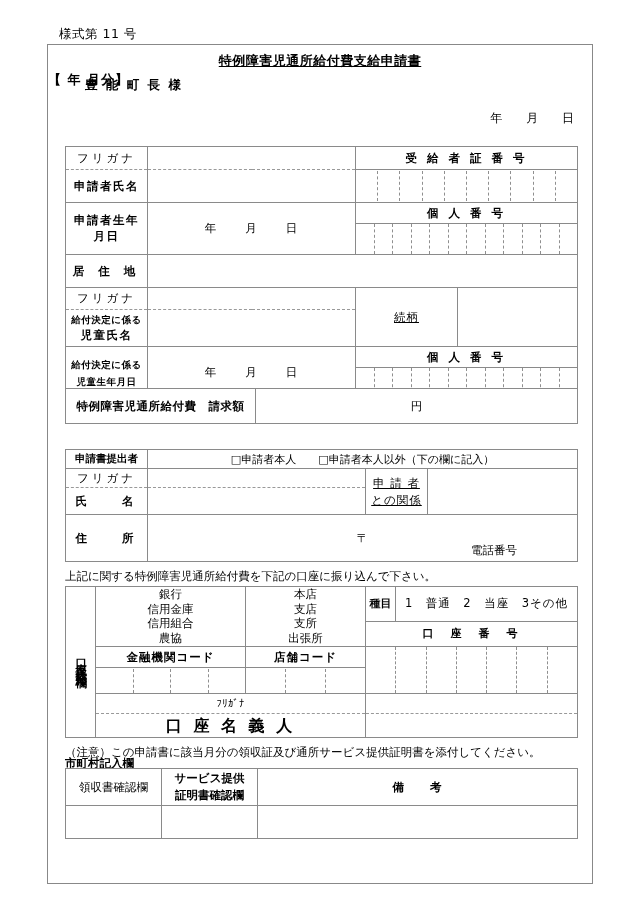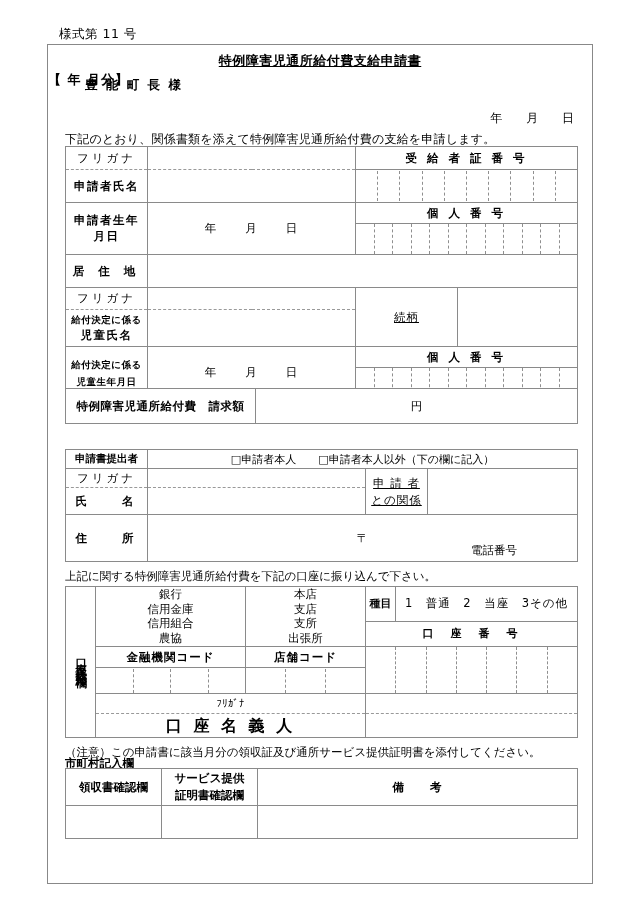--- a/index.html
+++ b/index.html
@@ -125,21 +125,20 @@
   <div class="inner">
 
     <div class="title">特例障害児通所給付費支給申請書</div>
     <div class="period">【        年    月分】</div>
     <div class="addressee">豊 能 町 長    様</div>
     <div class="date-line">
       <span>年</span>
       <span>月</span>
       <span>日</span>
     </div>
-    <div class="intro">下記のとおり、関係書類を添えて特例障害児通所給付費の支給を申請します。</div>
 
     <table class="frm" id="t-main">
       <colgroup>
         <col style="width:82px">
           <col style="width:104px">
           <col style="width:104px">
         <col style="width:34px">
           <col style="width:68px">
           <col style="width:120px">
       </colgroup>
@@ -382,21 +381,21 @@
     <div class="muni-head">市町村記入欄</div>
 
     <table class="frm" id="t-muni">
       <colgroup>
           <col style="width:96px">
           <col style="width:96px">
           <col style="width:320px">
         </colgroup>
       <tbody>
         <tr>
-          <td style="height:36px;font-size:11.5px;font-weight:bold">領収書確認欄</td>
+          <td style="height:36px;font-size:11.5px;font-weight:normal">領収書確認欄</td>
           <td style="font-size:11.5px;font-weight:bold;line-height:1.45">
             <span>サービス提供</span><br>
             <span>証明書確認欄</span>
           </td>
           <td style="font-size:11.5px;font-weight:bold;letter-spacing:1px">備　　考</td>
         </tr>
         <tr>
           <td style="height:32px"></td>
           <td></td>
           <td></td>

